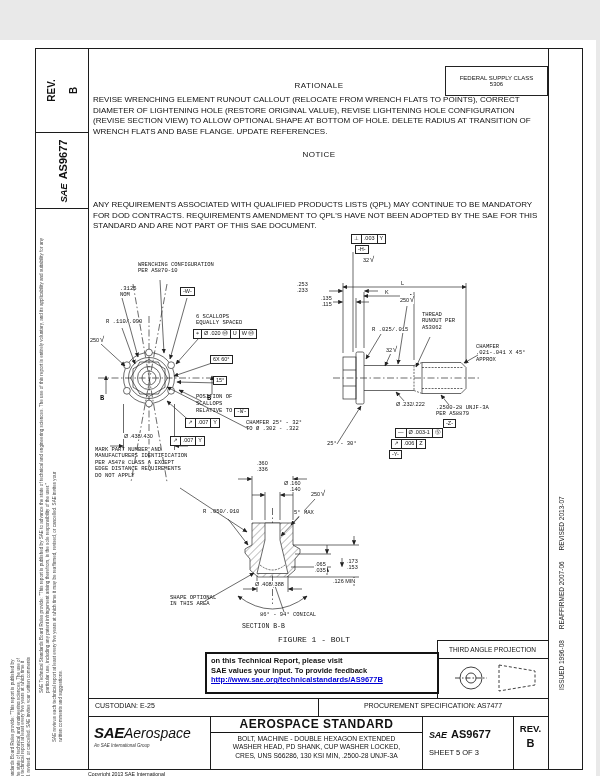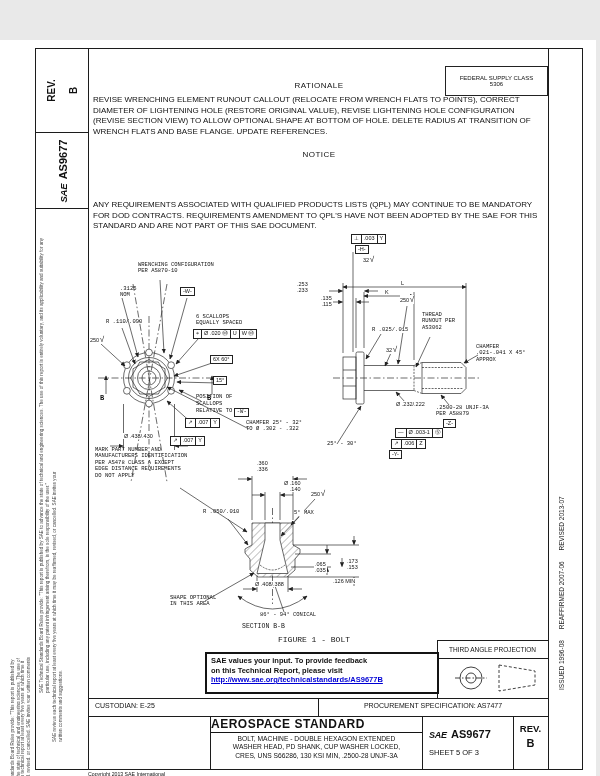--- a/index.html
+++ b/index.html
@@ -288,40 +288,44 @@
 .153</div>
   <div class="dim" style="left:332px;top:538px">.126 MIN</div>
   <div class="dim" style="left:254px;top:541px">Ø .408/.388</div>
   <div class="lbl" style="left:260px;top:572px;background:#fff">86° - 94° CONICAL</div>
   <div class="lbl" style="left:170px;top:555px">SHAPE OPTIONAL
 IN THIS AREA</div>
   <div class="lbl" style="left:242px;top:584px;font-size:6.5px">SECTION B-B</div>
   <div class="lbl" style="left:278px;top:597px;font-size:8px">FIGURE 1 - BOLT</div>
 
   <div class="abs" style="left:205px;top:612px;width:222px;height:34px;border:2px solid #141414;padding:2px 4px;font-size:7.5px;line-height:9.5px;font-weight:bold">
+    <div>on this Technical Report, please visit</div>
     <div>SAE values your input. To provide feedback</div>
-    <div>on this Technical Report, please visit</div>
     <a class="link">http://www.sae.org/technicalstandards/AS9677B</a>
   </div>
 
   <div class="abs flexc" style="left:437px;top:600px;width:111px;height:18px;font-size:6.5px">THIRD ANGLE PROJECTION</div>
   <svg class="abs" style="left:441px;top:620px" width="103" height="36" viewBox="0 0 103 36">
     <g stroke="#2b2b2b" stroke-width="0.9" fill="none">
       <circle cx="30" cy="18" r="11"></circle>
       <circle cx="30" cy="18" r="5"></circle>
       <line x1="14" y1="18" x2="46" y2="18" stroke-dasharray="5 2 1.5 2"></line>
       <path d="M58,5 L94,11 L94,25 L58,31 Z" stroke-dasharray="3 2"></path>
     </g>
   </svg>
 
   <div class="abs" style="left:95px;top:662px;font-size:7px">CUSTODIAN: E-25</div>
   <div class="abs" style="left:318px;top:662px;width:230px;text-align:center;font-size:7px">PROCUREMENT SPECIFICATION: AS7477</div>
 
+  <div class="abs" style="left:94px;top:684px;width:112px">
+    <span class="saeit" style="font-size:15px">SAE</span><span style="font-style:italic;font-size:14px">Aerospace</span>
+    <div style="font-size:4.5px;font-style:italic;color:#333;margin-top:1px">An SAE International Group</div>
+  </div>
   <div class="abs" style="left:211px;top:677px;width:211px">
-    <div class="b" style="font-size:12px;letter-spacing:.5px;border-bottom:1px solid #141414;padding-bottom:1px">AEROSPACE STANDARD</div>
+    <div class="b" style="font-size:12px;text-align:center;letter-spacing:.5px;border-bottom:1px solid #141414;padding-bottom:1px">AEROSPACE STANDARD</div>
     <div style="font-size:6.7px;line-height:8.3px;text-align:center;white-space:pre-line;margin-top:2px">BOLT, MACHINE - DOUBLE HEXAGON EXTENDED
 WASHER HEAD, PD SHANK, CUP WASHER LOCKED,
 CRES, UNS S66286, 130 KSI MIN, .2500-28 UNJF-3A</div>
   </div>
   <div class="abs" style="left:429px;top:684px">
     <div><span class="saeit" style="font-size:9px">SAE</span> <span class="b" style="font-size:11px">AS9677</span></div>
     <div style="font-size:7.5px;margin-top:6px">SHEET 5 OF 3</div>
   </div>
   <div class="abs" style="left:513px;top:683px;width:35px;text-align:center">
     <div class="b" style="font-size:9.5px">REV.</div>

